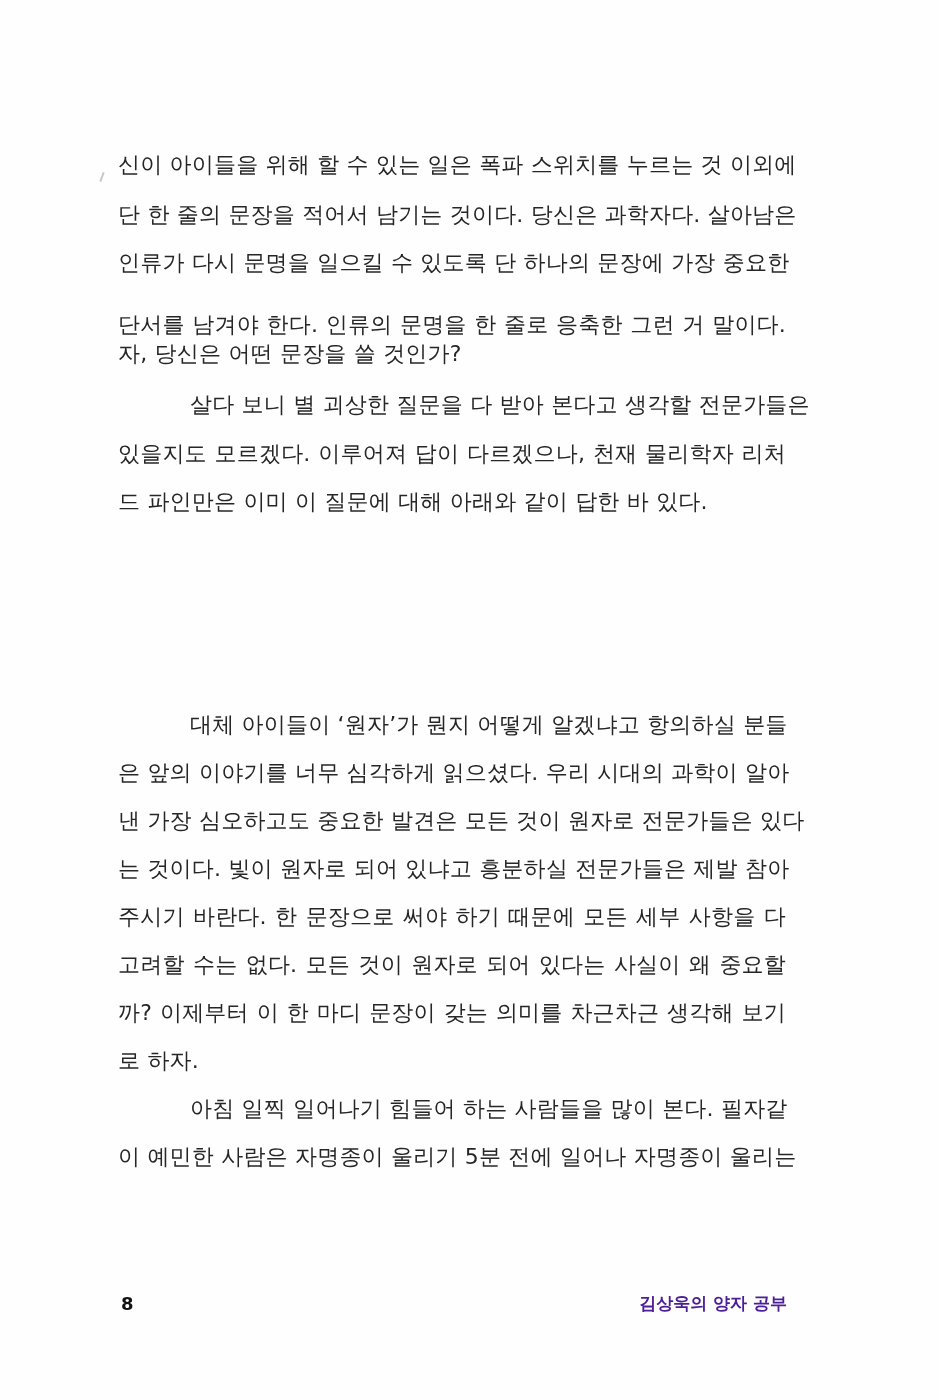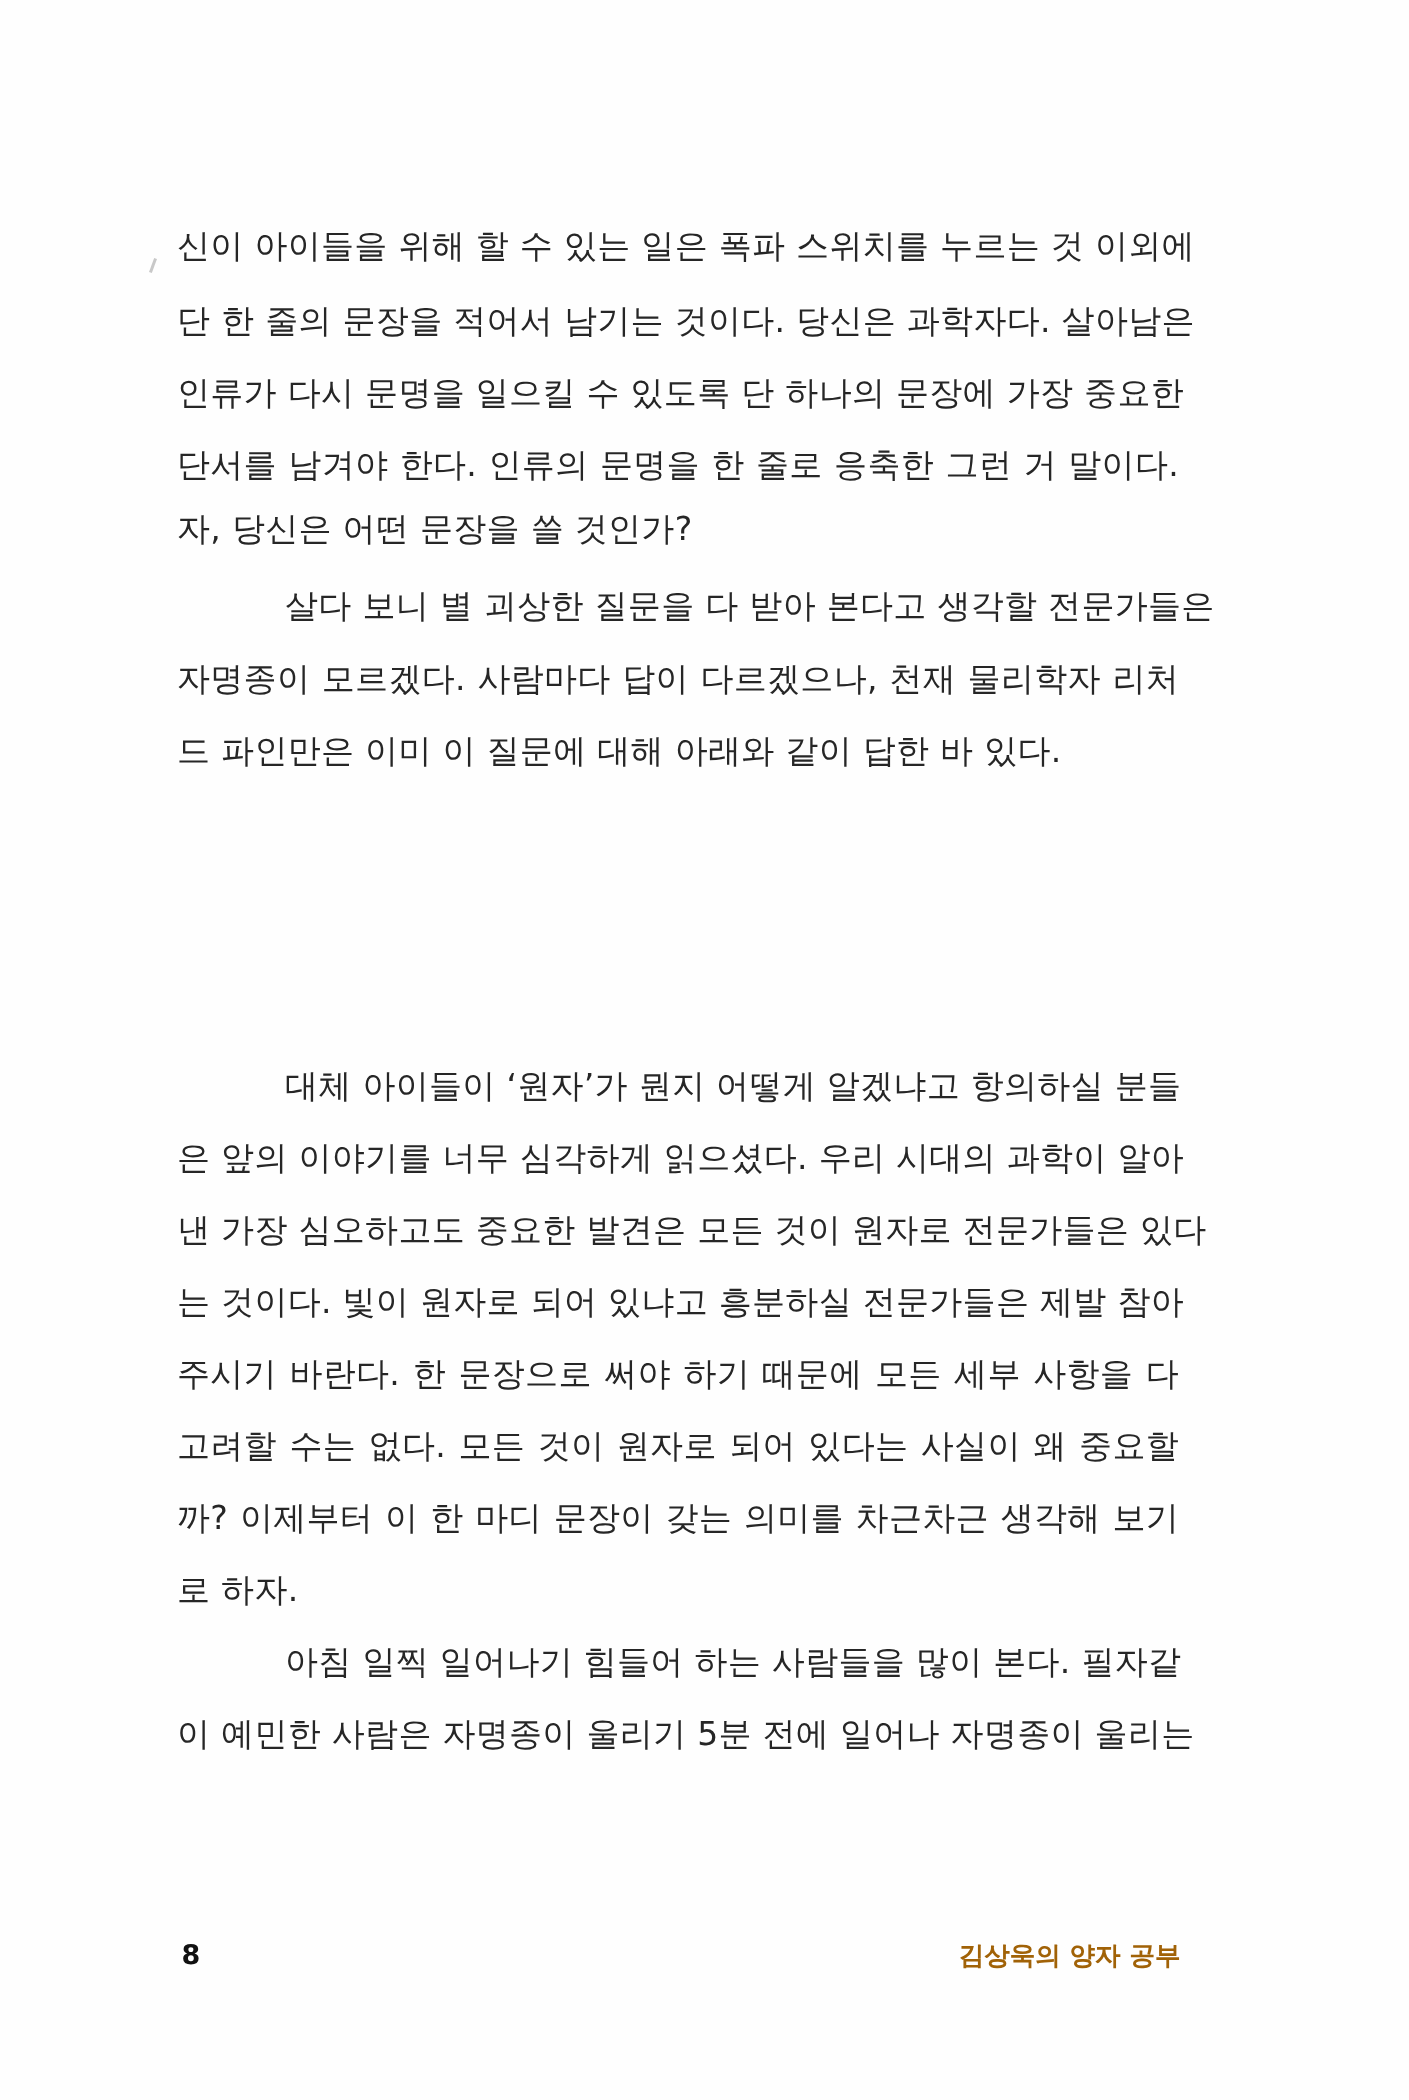--- a/index.html
+++ b/index.html
@@ -74,42 +74,42 @@
       font-size: 18px;
       color: #111;
     }
     .footer-title {
       position: absolute;
       right: 152px;
       top: 1292px;
       font-family: "DejaVu Sans", sans-serif;
       font-weight: bold;
       font-size: 17px;
-      color: #a16207;
+      color: #4c1d95;
       white-space: nowrap;
     }
   </style>
 </head>
 <body>
 
 <div class="page">
 
   <div class="margin-mark"></div>
 
   <div class="body-text" style="top:150px;">
     <div class="line" style="top:0px;">신이 아이들을 위해 할 수 있는 일은 폭파 스위치를 누르는 것 이외에</div>
     <div class="line" style="top:50px;">단 한 줄의 문장을 적어서 남기는 것이다. 당신은 과학자다. 살아남은</div>
     <div class="line" style="top:98px;">인류가 다시 문명을 일으킬 수 있도록 단 하나의 문장에 가장 중요한</div>
-    <div class="line" style="top:146px;">단서를 남겨야 한다. 인류의 문명을 한 줄로 응축한 그런 거 말이다.</div>
+    <div class="line" style="top:160px;">단서를 남겨야 한다. 인류의 문명을 한 줄로 응축한 그런 거 말이다.</div>
     <div class="line last" style="top:189px;">자, 당신은 어떤 문장을 쓸 것인가?</div>
   </div>
 
   <div class="body-text" style="top:390px;">
     <div class="line indent" style="top:0px;">살다 보니 별 괴상한 질문을 다 받아 본다고 생각할 전문가들은</div>
-    <div class="line" style="top:49px;">자명종이 모르겠다. 사람마다 답이 다르겠으나, 천재 물리학자 리처</div>
+    <div class="line" style="top:49px;">있을지도 모르겠다. 이루어져 답이 다르겠으나, 천재 물리학자 리처</div>
     <div class="line last" style="top:97px;">드 파인만은 이미 이 질문에 대해 아래와 같이 답한 바 있다.</div>
   </div>
 
 
   <div class="body-text" style="top:710px;">
     <div class="line indent" style="top:0px;">대체 아이들이 ‘원자’가 뭔지 어떻게 알겠냐고 항의하실 분들</div>
     <div class="line" style="top:48px;">은 앞의 이야기를 너무 심각하게 읽으셨다. 우리 시대의 과학이 알아</div>
     <div class="line" style="top:96px;">낸 가장 심오하고도 중요한 발견은 모든 것이 원자로 전문가들은 있다</div>
     <div class="line" style="top:144px;">는 것이다. 빛이 원자로 되어 있냐고 흥분하실 전문가들은 제발 참아</div>
     <div class="line" style="top:192px;">주시기 바란다. 한 문장으로 써야 하기 때문에 모든 세부 사항을 다</div>

